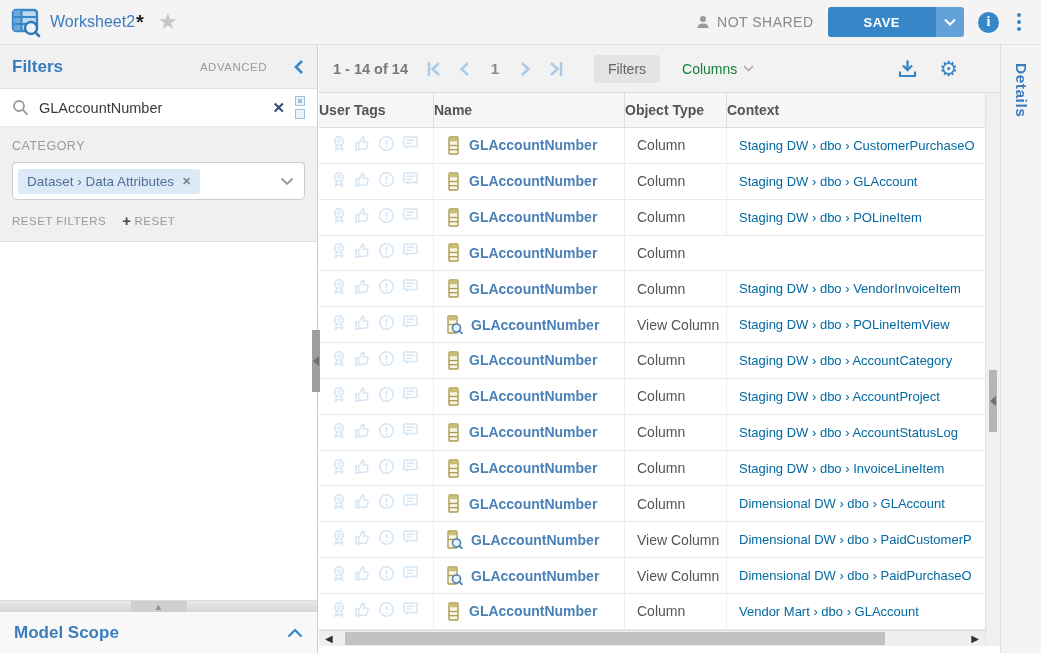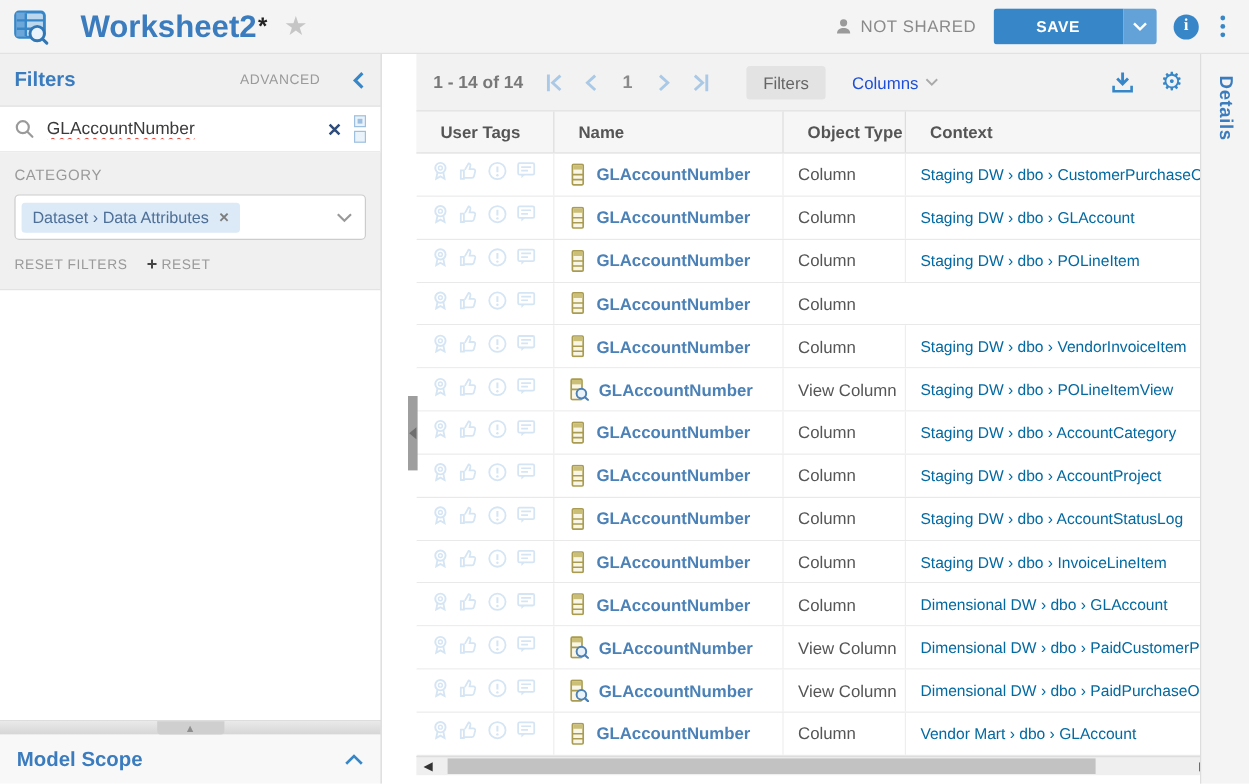--- a/index.html
+++ b/index.html
@@ -3,21 +3,21 @@
 <meta charset="utf-8">
 <style>
   * { margin:0; padding:0; box-sizing:border-box; }
   html,body { width:1041px; height:653px; overflow:hidden; background:#fff;
     font-family:"Liberation Sans", sans-serif; }
 
   
   .topbar { position:absolute; top:0; left:0; width:1041px; height:45px;
     background:#f4f4f4; border-bottom:1px solid #e2e2e2; display:flex; align-items:center; }
   .app-icon { margin-left:10px; width:32px; height:32px; }
-  .doc-title { margin-left:25px; font-size:26px; color:#3b7cbf; font-weight:bold; }
+  .doc-title { margin-left:8px; font-size:16px; color:#3b7cbf; font-weight:normal; }
   .unsaved { color:#222; font-size:20px; font-weight:bold; margin-left:1px; }
   .fav-star { color:#c6c6c6; font-size:22px; margin-left:14px; cursor:pointer; }
   .topbar-right { margin-left:auto; display:flex; align-items:center; gap:14px; padding-right:16px; }
   .share-status { display:flex; align-items:center; gap:6px; color:#8a8a8a; font-size:14px; letter-spacing:.5px; }
   .save-split { display:flex; height:30px; border-radius:3px; overflow:hidden; cursor:pointer; }
   .save-main { background:#3787c8; color:#fff; font-size:13px; font-weight:bold;
     letter-spacing:.5px; display:flex; align-items:center; padding:0 36px; }
   .save-arrow { background:#62a2d8; width:28px; display:flex; align-items:center; justify-content:center; }
   .info-btn { width:21px; height:21px; border-radius:50%; background:#3787c8; color:#fff;
     font-size:14px; font-weight:bold; font-family:"Liberation Serif", serif;
@@ -58,40 +58,40 @@
   .resize-strip { height:12px; background:linear-gradient(#e9e9e9,#d6d6d6); border-top:1px solid #ddd;
     position:relative; cursor:row-resize; }
   .resize-strip .grip { position:absolute; left:50%; top:0; transform:translateX(-50%);
     width:56px; height:11px; background:#cfcfcf; border-radius:0 0 3px 3px;
     display:flex; align-items:center; justify-content:center; color:#8e8e8e; font-size:9px; }
   .model-scope { height:41px; background:#f8f8f8; display:flex; align-items:center; padding:0 14px; }
   .ms-title { color:#3b7cbf; font-size:17px; font-weight:bold; }
   .ms-caret { margin-left:auto; cursor:pointer; }
 
   
-  .main { position:absolute; top:45px; left:319px; width:681px; height:608px; background:#fff;margin-left:28px; }
+  .main { position:absolute; top:45px; left:319px; width:681px; height:608px; background:#fff; }
   .toolbar { height:48px; background:#f2f2f2; border-bottom:1px solid #ddd;
     display:flex; align-items:center; padding:0 14px; }
   .range-label { color:#787878; font-size:14.5px; font-weight:bold; margin-right:14px; }
   .pager { display:flex; align-items:center; gap:4px; }
   .pager .pbtn { width:26px; height:26px; display:flex; align-items:center; justify-content:center; cursor:pointer; }
   .page-num { color:#8a8a8a; font-size:15px; font-weight:bold; width:26px; text-align:center; cursor:pointer; }
   .filters-toggle { margin-left:26px; background:#e3e3e3; border-radius:3px; color:#666;
     font-size:14px; padding:6px 14px; cursor:pointer; }
-  .columns-toggle { margin-left:18px; color:#1d4ed8; font-size:14px; cursor:pointer;
+  .columns-toggle { margin-left:18px; color:#15803d; font-size:14px; cursor:pointer;
     display:flex; align-items:center; gap:6px; padding:6px 4px; }
   .toolbar-right { margin-left:auto; display:flex; align-items:center; gap:22px; padding-right:28px; }
   .dl-btn, .gear-btn { cursor:pointer; display:flex; align-items:center; }
   .gear-btn { color:#3787c8; font-size:21px; line-height:1; }
 
   
   .grid { width:666px; }
   .grid-header { height:35px; background:#f6f6f6; border-bottom:1px solid #ddd; display:flex; }
   .gh-cell { color:#555; font-size:14px; font-weight:bold; display:flex; align-items:center;
-    padding-left:20px; border-right:1px solid #ddd; }
+    padding-left:0; border-right:1px solid #ddd; }
   .gh-cell:last-child { border-right:none; }
   .col-tags { width:115px; } .col-name { width:191px; } .col-type { width:102px; } .col-ctx { width:258px; }
   .rows { height:502px; overflow:hidden; }
   .grow { height:35.857px; display:flex; border-bottom:1px solid #e9e9e9; background:#fff; }
   .gcell { display:flex; align-items:center; padding-left:12px; border-right:1px solid #eee; overflow:hidden; }
   .gcell:last-child { border-right:none; }
   .tag-icons { display:flex; gap:7px; padding-left:0; }
   .tag-icons svg { cursor:pointer; }
   .name-cell { gap:8px; }
   .name-text { color:#4b81b6; font-size:14px; font-weight:bold; white-space:nowrap; cursor:pointer; }

